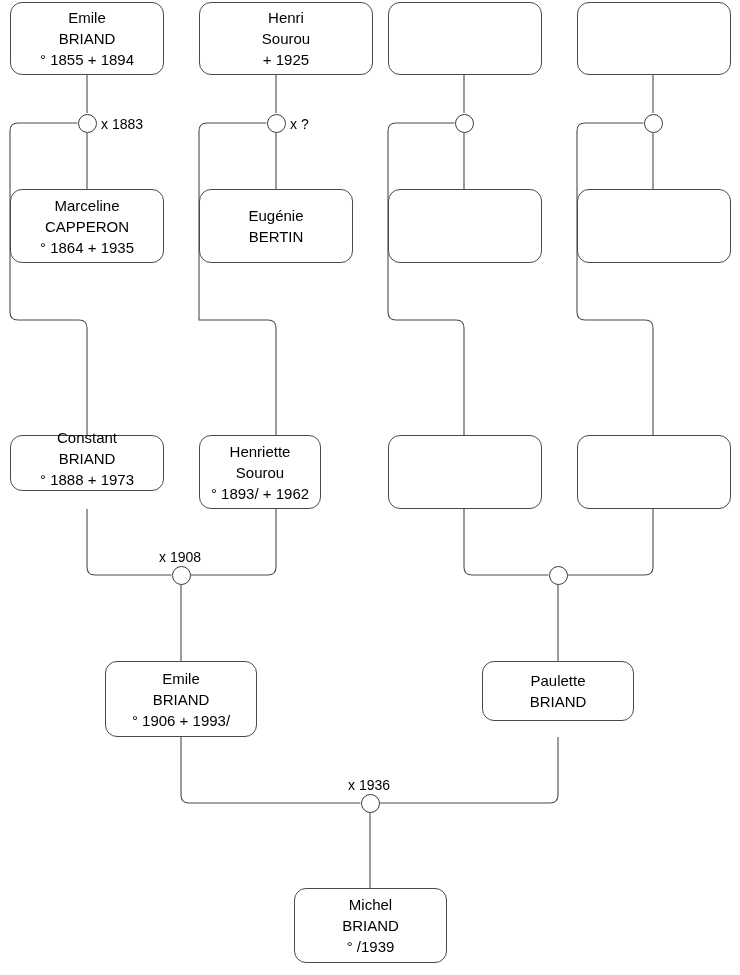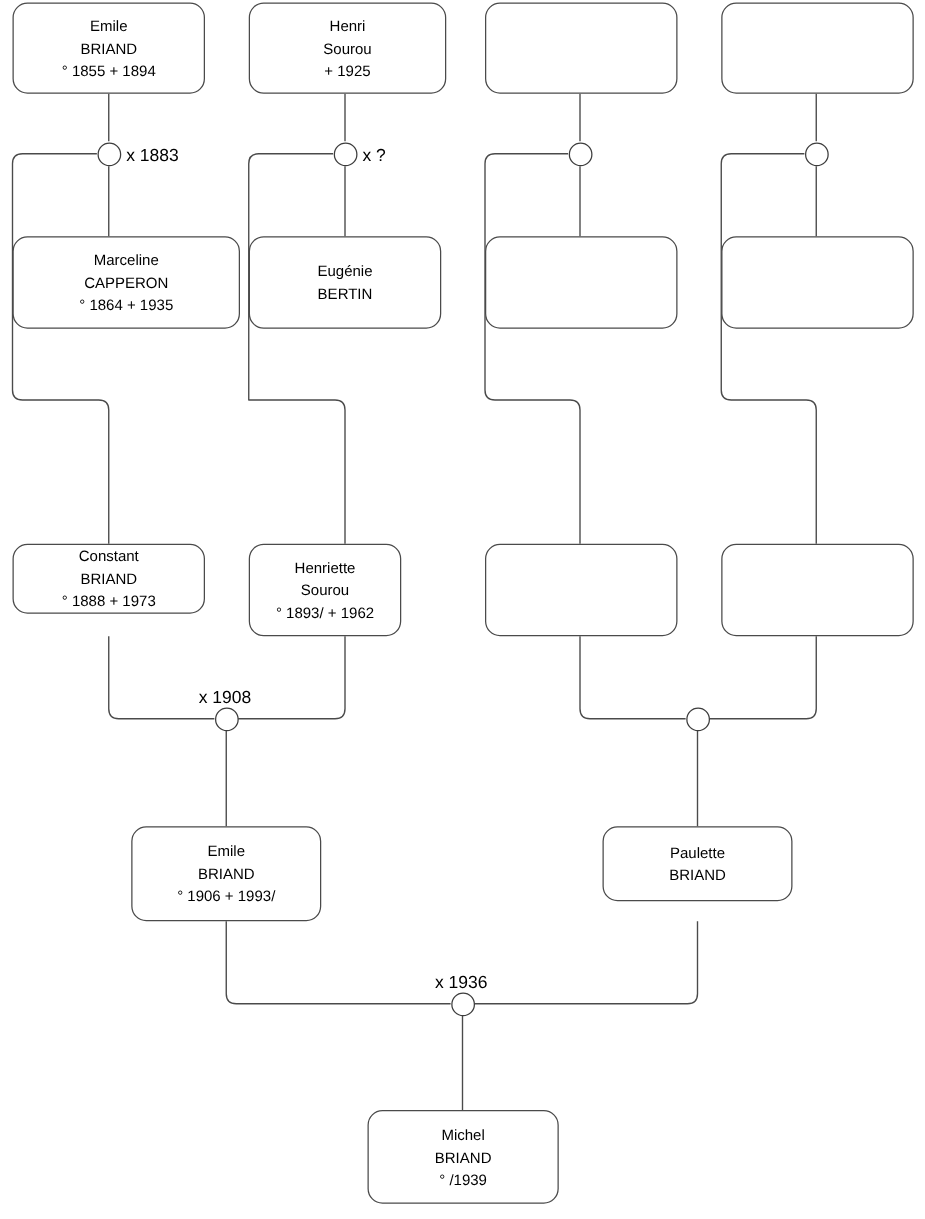--- a/index.html
+++ b/index.html
@@ -28,21 +28,21 @@
   .person-box {
     position: absolute;
     box-sizing: border-box;
     border: 1px solid #4a4a4a;
     border-radius: 12px;
     background: #ffffff;
     display: flex;
     flex-direction: column;
     align-items: center;
     justify-content: center;
-    font-size: 12px;
+    font-size: 15px;
     color: #000000;
     line-height: 1.0;
     z-index: 3;
   }
   .person-line {
     display: block;
     text-align: center;
     white-space: nowrap;
     padding: 3px 4px;
   }
@@ -101,37 +101,37 @@
       <path d="M 370 812.5 L 370 888"></path>
 
     </g>
   </svg>
 
   <div class="person-box" style="left: 10px; top: 2px; width: 154px; height: 73px;">
     <span class="person-line">Emile</span>
     <span class="person-line">BRIAND</span>
     <span class="person-line">° 1855 + 1894</span>
   </div>
-  <div class="person-box" style="left: 199px; top: 2px; width: 158px; height: 73px;">
+  <div class="person-box" style="left: 199px; top: 2px; width: 174px; height: 73px;">
     <span class="person-line">Henri</span>
     <span class="person-line">Sourou</span>
     <span class="person-line">+ 1925</span>
   </div>
   <div class="person-box" style="left: 388px; top: 2px; width: 154px; height: 73px;">
     
     
     
   </div>
   <div class="person-box" style="left: 577px; top: 2px; width: 154px; height: 73px;">
     
     
     
   </div>
 
-  <div class="person-box" style="left: 10px; top: 189px; width: 182px; height: 74px;">
+  <div class="person-box" style="left: 10px; top: 189px; width: 154px; height: 74px;">
     <span class="person-line">Marceline</span>
     <span class="person-line">CAPPERON</span>
     <span class="person-line">° 1864 + 1935</span>
   </div>
   <div class="person-box" style="left: 199px; top: 189px; width: 154px; height: 74px;">
     <span class="person-line">Eugénie</span>
     <span class="person-line">BERTIN</span>
 
   </div>
   <div class="person-box" style="left: 388px; top: 189px; width: 154px; height: 74px;">

